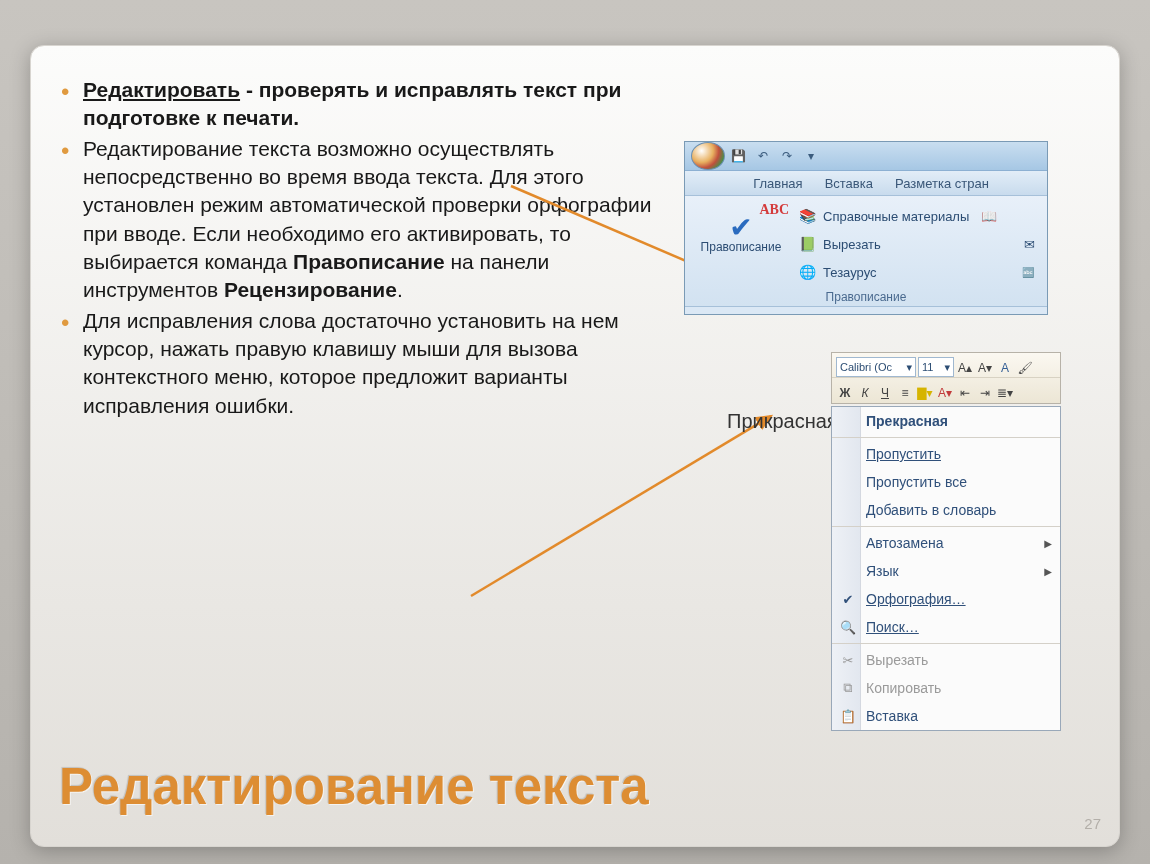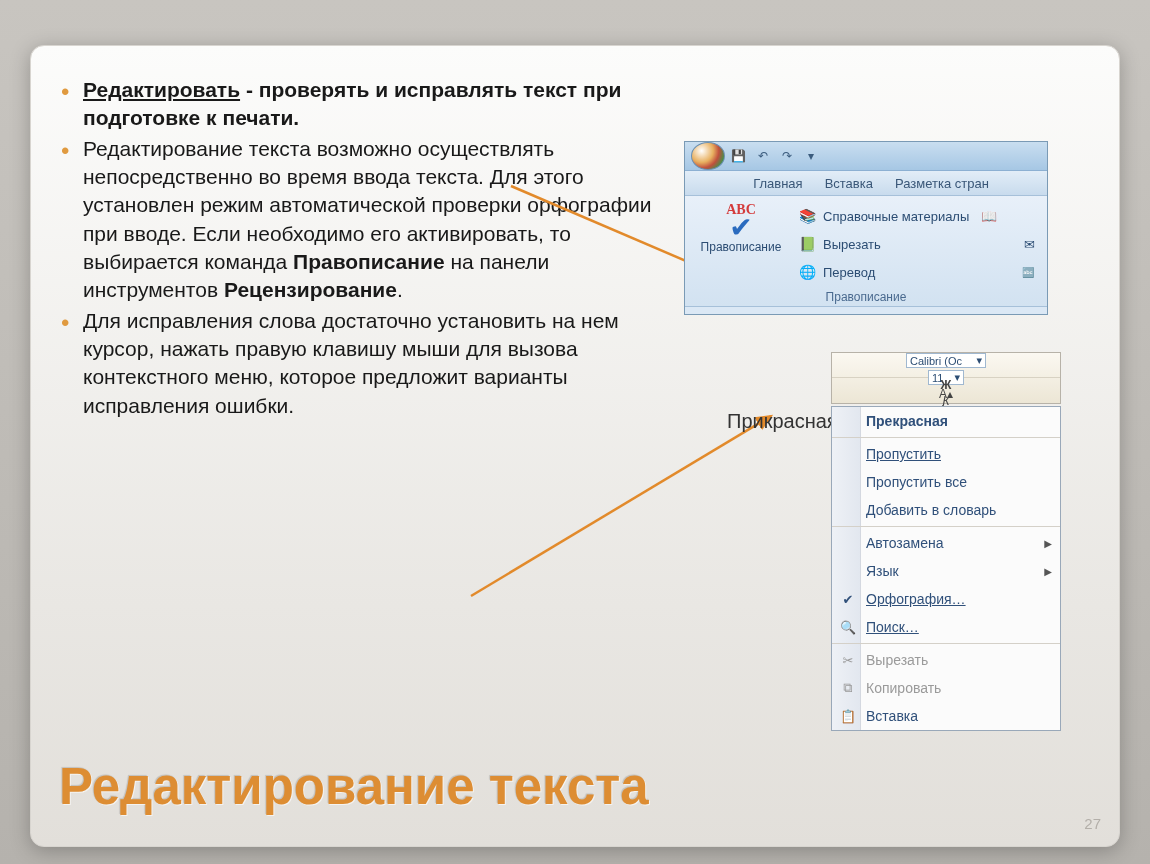--- a/index.html
+++ b/index.html
@@ -110,21 +110,21 @@
   height: 100px;
   background: linear-gradient(to bottom, #e8f0f9, #d2e2f1);
   border-bottom: 1px solid #a6c0d9;
   display: flex;
   padding: 6px 8px 4px 8px;
   gap: 10px;
   position: relative;
 }
 .spell-block { width: 96px; text-align:center; }
 .spell-icon { font-size: 26px; }
-.abc { font-family: "Comic Sans MS", cursive; font-size: 14px; color: #d43b3b; font-weight:700;}
+.abc { font-family: "Comic Sans MS", cursive; font-size: 14px; color: #d43b3b; font-weight:700;text-align:right;}
 .check { color: #2a6bbf; font-size: 28px; line-height:0.7;}
 .ribbon-items { flex:1; font-size: 13px; color: #2c4d73; }
 .ribbon-row { display:flex; align-items:center; gap:6px; height:28px;}
 .ri-icon { width:18px; height:18px; display:inline-flex; align-items:center; justify-content:center; font-size:14px;}
 .group-label {
   position: absolute; bottom: 2px; left: 0; right: 0;
   text-align: center; font-size: 12px; color: #4a6a8f;
 }
 
 
@@ -138,21 +138,21 @@
   position: absolute;
   left: 104px;
   top: 0;
   width: 228px;
   height: 50px;
   border: 1px solid #b7b2a8;
   background: linear-gradient(to bottom, #fbf8f1, #ece6d5);
   font-size: 12px;
   color: #555;
 }
-.mt-row { height:24px; display:flex; align-items:center; gap:2px; padding: 0 4px; border-bottom:1px solid #d8d2c3;flex-direction:column;}
+.mt-row { height:24px; display:flex; align-items:flex-end; gap:2px; padding: 0 4px; border-bottom:1px solid #d8d2c3;}
 .mt-font { width:72px; height:18px; border:1px solid #a0b8d0; background:#fff; font-size:11px; padding:0 3px; display:flex; align-items:center; color:#2c4d73;}
 .mt-btn { min-width:18px; height:18px; display:flex; align-items:center; justify-content:center; font-size:12px; color:#444; cursor:default;}
 .mt-btn.bl { color:#355f95;}
 .misspell {
   position: absolute;
   left: 0;
   top: 58px;
   font-size: 20px;
   color: #333;
   border-bottom: 2px wavy #d63c3c;
@@ -243,21 +243,21 @@
           <span>Справочные материалы</span>
           <span style="margin-left:6px;">📖</span>
         </div>
         <div class="ribbon-row">
           <span class="ri-icon">📗</span>
           <span>Вырезать</span>
           <span style="margin-left:auto; margin-right:4px;">✉</span>
         </div>
         <div class="ribbon-row">
           <span class="ri-icon">🌐</span>
-          <span>Перевод</span>
+          <span>Тезаурус</span>
           <span style="margin-left:auto; margin-right:4px; font-size:10px;">🔤</span>
         </div>
       </div>
       <div class="group-label">Правописание</div>
     </div>
   </div>
 
   <svg class="arrow-line" style="left:430px; top:330px; width:330px; height:230px;">
     <defs>
         <marker id="ah2" markerWidth="8" markerHeight="8" refX="6" refY="3" orient="auto">

